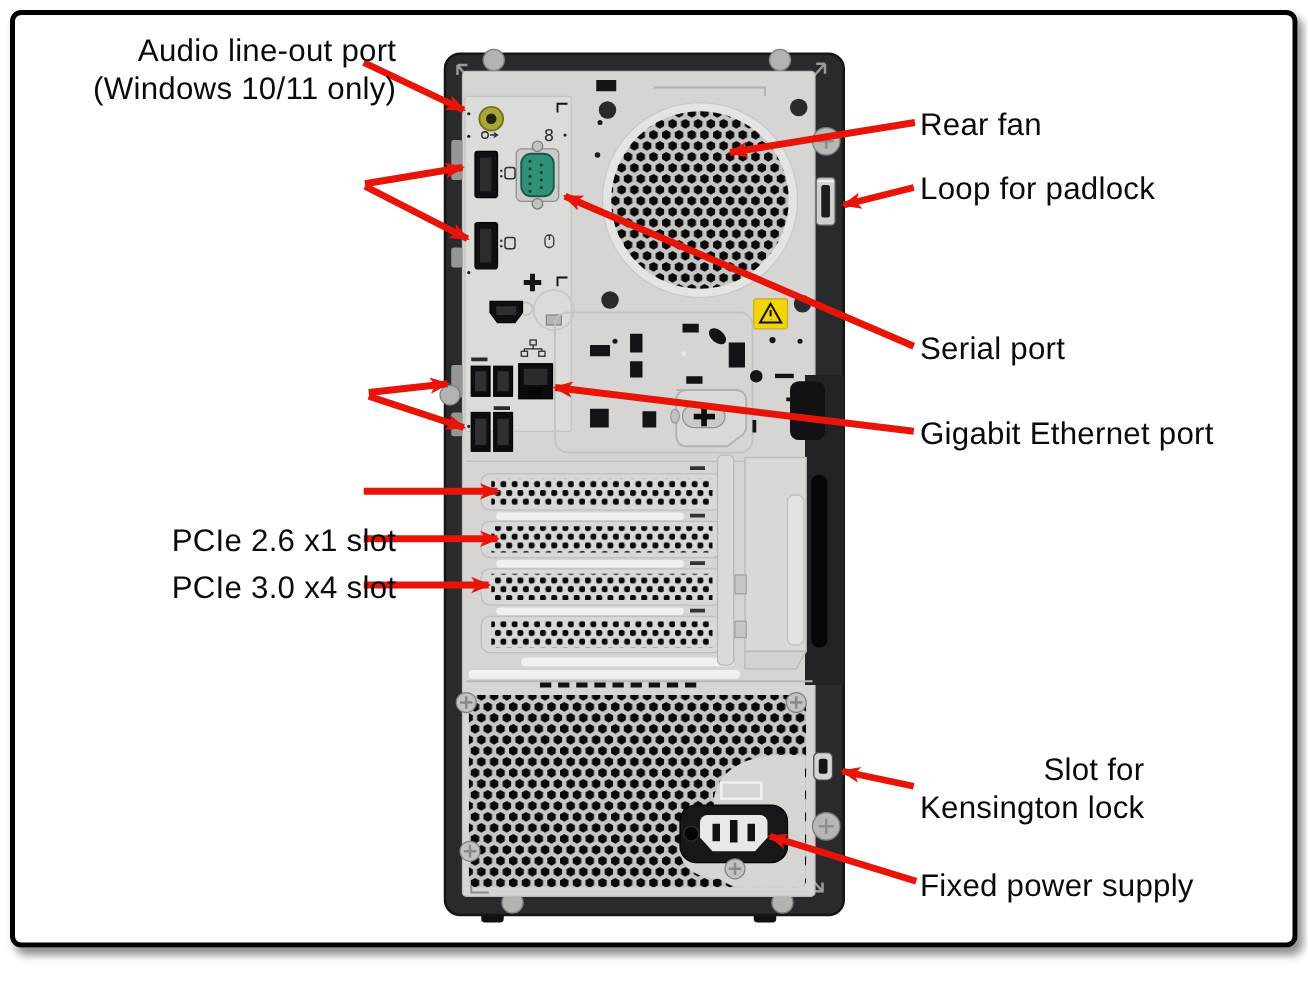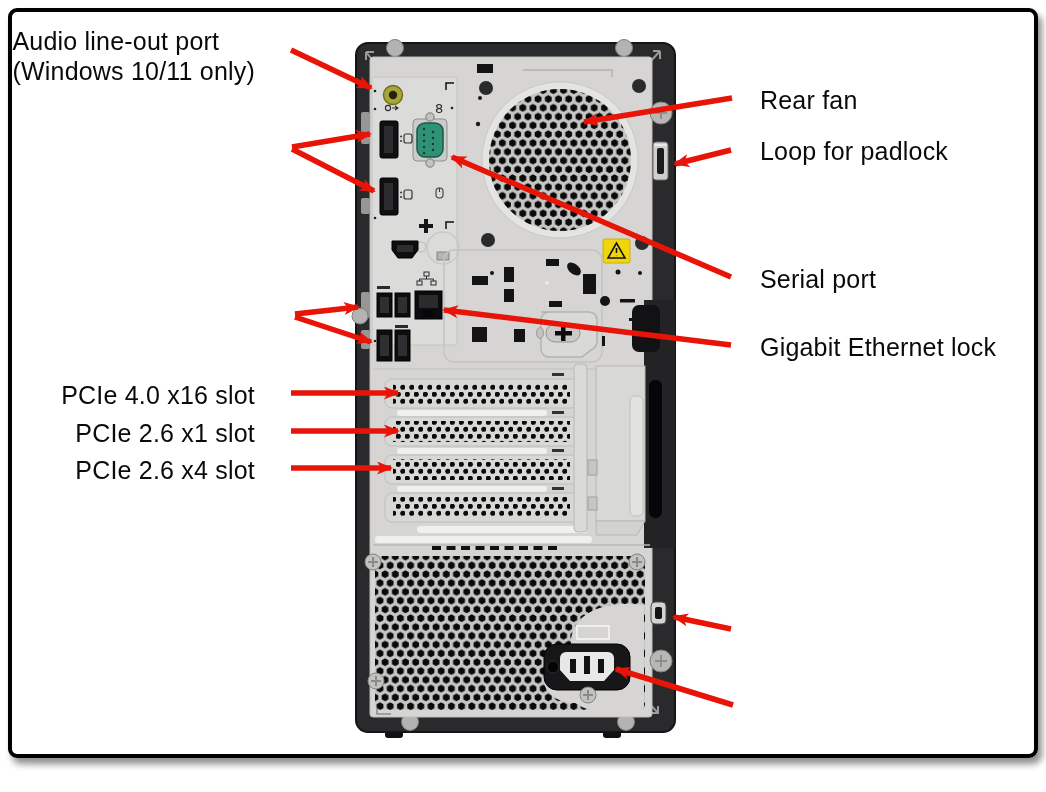--- a/index.html
+++ b/index.html
@@ -3,22 +3,22 @@
 <meta charset="utf-8">
 <style>
   html,body{margin:0;padding:0;background:#ffffff;}
   .stage{position:relative;width:1046px;height:792px;background:#ffffff;overflow:hidden;
          font-family:"Liberation Sans", sans-serif;}
   .frame{position:absolute;left:8px;top:8px;width:1030px;height:750px;box-sizing:border-box;
          border:4px solid #000;border-radius:9px;box-shadow:4px 6px 7px rgba(0,0,0,0.45);}
   .art{position:absolute;left:0;top:0;width:1046px;height:792px;}
   .callout{position:absolute;font-size:25px;line-height:30px;color:#0a0a0a;
            white-space:pre-line;letter-spacing:0.2px;}
-  .callout.left{text-align:left;right:791px;}
-  .callout.right{text-align:right;left:760px;}
+  .callout.left{text-align:right;right:729px;}
+  .callout.right{text-align:right;left:736px;}
 </style>
 </head>
 <body>
 
 <div class="stage">
   <div class="frame"></div>
 
   <svg class="art" viewBox="0 0 1046 792">
     <defs>
       <pattern id="hex" width="10.2" height="17.6" patternUnits="userSpaceOnUse">
@@ -348,20 +348,22 @@
       <line x1="731" y1="150" x2="675" y2="164" marker-end="url(#ah)" stroke="#e81408"></line>
       <line x1="731" y1="277" x2="452" y2="157" marker-end="url(#ah)" stroke="#e81408"></line>
       <line x1="731" y1="345" x2="444" y2="310" marker-end="url(#ah)" stroke="#e81408"></line>
       <line x1="731" y1="629" x2="674" y2="617" marker-end="url(#ah)" stroke="#e81408"></line>
       <line x1="733" y1="705" x2="616" y2="669" marker-end="url(#ah)" stroke="#e81408"></line>
     </g>
   </svg>
 
   <div class="callout left" style="top:26px">Audio line-out port
 (Windows 10/11 only)</div>
-  <div class="callout left" style="top:380px">PCIe 4.0 x16 slot</div>
   <div class="callout left" style="top:418px">PCIe 2.6 x1 slot</div>
-  <div class="callout left" style="top:455px">PCIe 2.6 x4 slot</div>
+  <div class="callout left" style="top:455px">PCIe 3.0 x4 slot</div>
   <div class="callout right" style="top:85px">Rear fan</div>
   <div class="callout right" style="top:264px">Serial port</div>
   <div class="callout right" style="top:136px">Loop for padlock</div>
-  <div class="callout right" style="top:332px">Gigabit Ethernet lock</div>
+  <div class="callout right" style="top:332px">Gigabit Ethernet port</div>
+  <div class="callout right" style="top:601px">Slot for
+Kensington lock</div>
+  <div class="callout right" style="top:694px">Fixed power supply</div>
 </div>
 
 </body></html>

